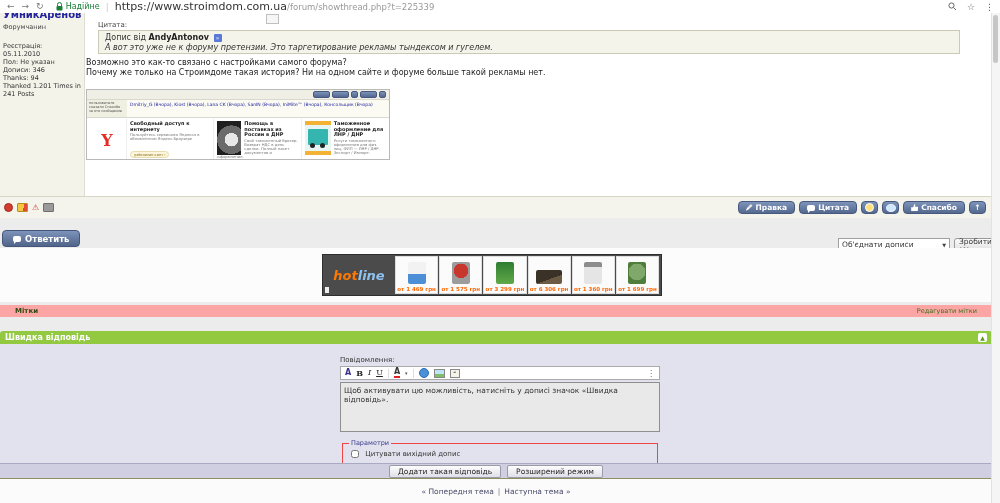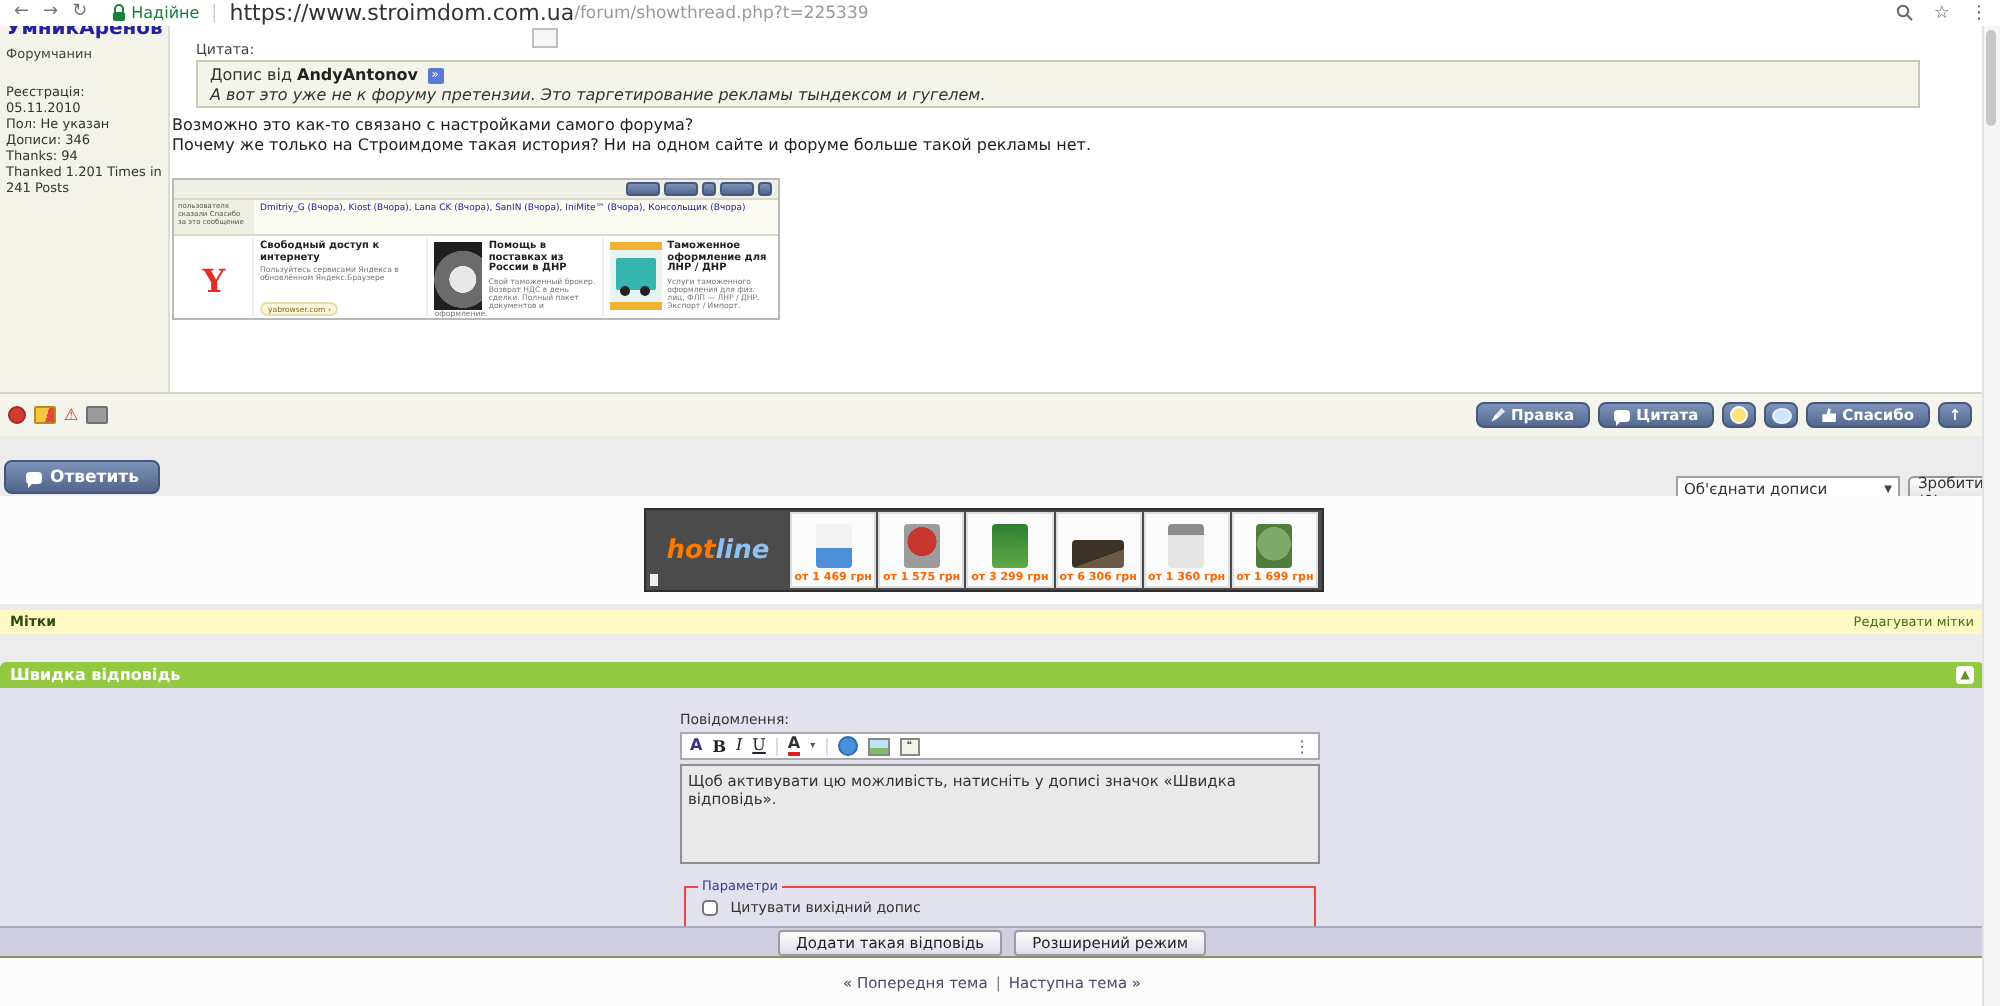--- a/index.html
+++ b/index.html
@@ -101,22 +101,22 @@
   .hl-price{font-size:5.5px;font-weight:bold;color:#FF6600;line-height:8px;white-space:nowrap;}
   .thumb{width:18px;height:22px;margin-bottom:1px;border-radius:2px;}
   .t1{background:linear-gradient(#F2F2F2 55%,#4D8FD6 55%);}
   .t2{background:radial-gradient(circle at 50% 40%,#C8372D 0 45%,#9C9C9C 46%);}
   .t3{background:linear-gradient(#2E7D32,#61A948);}
   .t4{background:linear-gradient(160deg,#3A3127 60%,#6B5B45 60%);height:14px;width:26px;}
   .t5{background:linear-gradient(#8C8C8C 25%,#E5E5E5 25%);}
   .t6{background:radial-gradient(circle at 50% 45%,#7FA86A 0 55%,#4E7D3C 56%);}
   .hl-admark{position:absolute;left:2px;bottom:2px;width:4px;height:6px;background:#EEE;}
   
-  .tags-bar{position:absolute;top:305px;left:0;width:992px;height:12px;background:#fef9c3;
-    display:flex;align-items:center;justify-content:space-between;padding:0 5px;box-sizing:border-box;}
+  .tags-bar{position:absolute;top:305px;left:0;width:992px;height:12px;background:#fca5a5;
+    display:flex;align-items:center;justify-content:space-between;padding:0 15px;box-sizing:border-box;}
   .tags-title{font-size:7px;color:#2F4A12;font-weight:bold;}
   .tags-edit{font-size:6.5px;color:#39701B;}
   .tags-value{position:absolute;top:317px;left:0;width:992px;height:13px;background:#F8F8FC;
     display:flex;align-items:center;padding:0 5px;box-sizing:border-box;font-size:7px;color:#333;}
   .qr-header{position:absolute;top:331px;left:0;width:992px;height:13px;background:#92C941;
     display:flex;align-items:center;justify-content:space-between;padding:0 5px;box-sizing:border-box;
     border-radius:3px 3px 0 0;}
   .qr-title{font-size:8px;font-weight:bold;color:#FFFFFF;}
   .qr-collapse{width:9px;height:9px;background:#FFF;border-radius:2px;color:#5E9321;font-size:6px;
     line-height:9px;text-align:center;}

